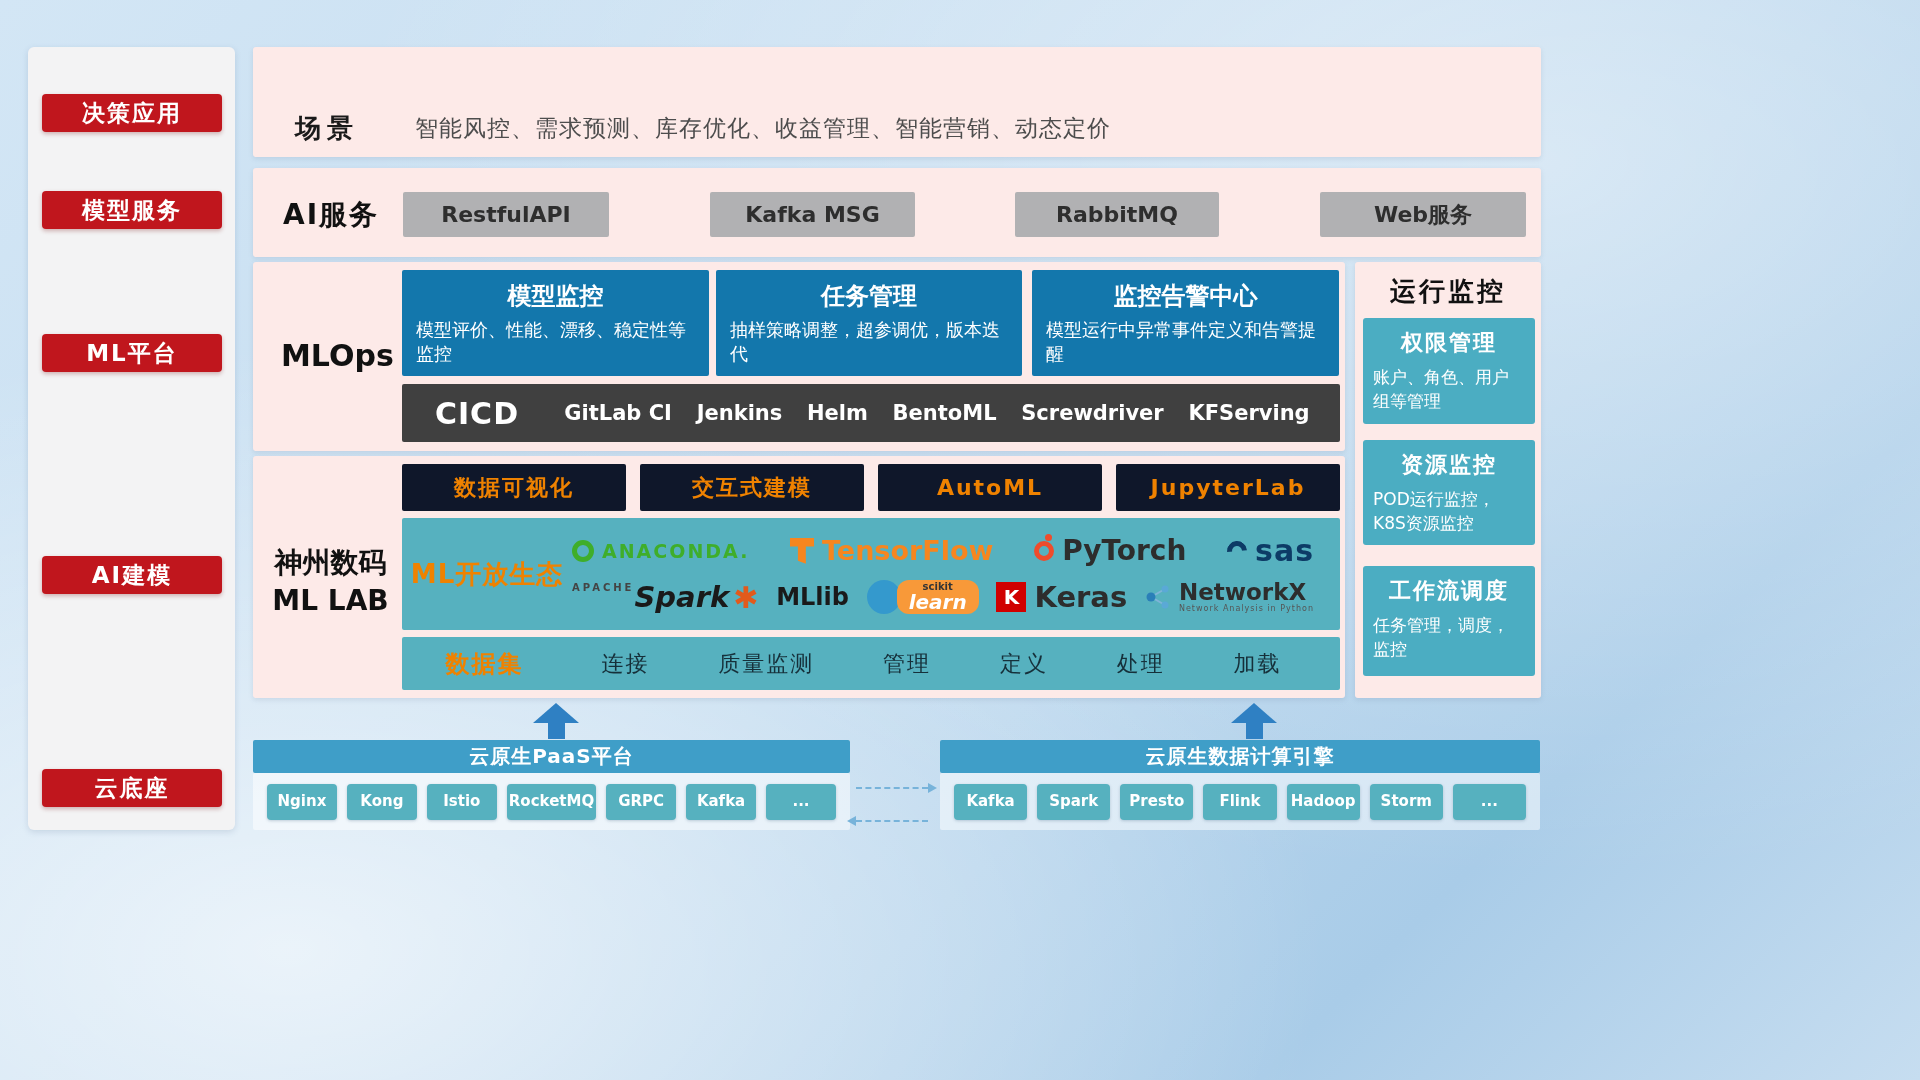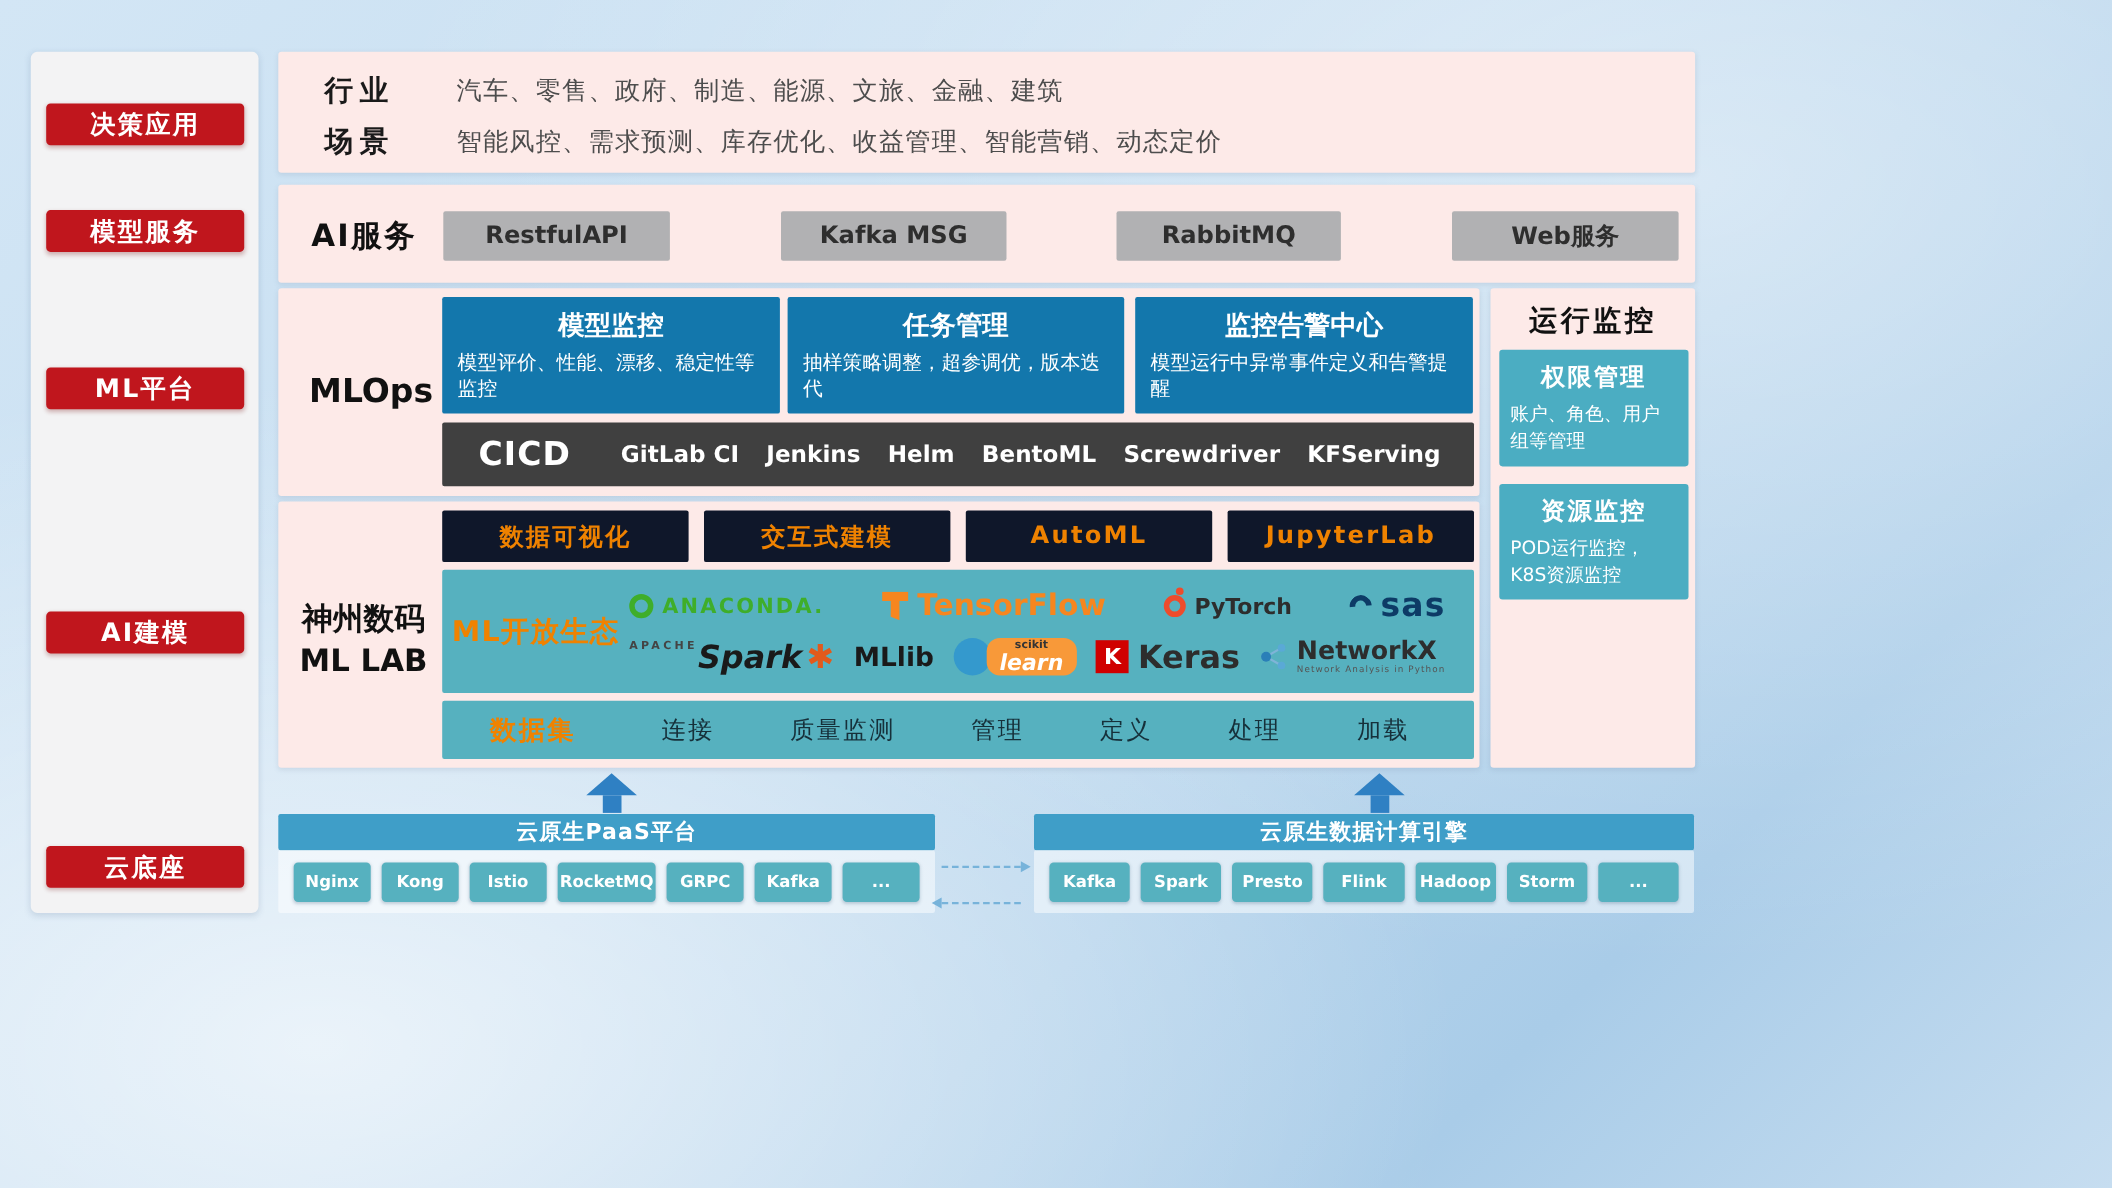--- a/index.html
+++ b/index.html
@@ -72,21 +72,21 @@
   .logo-row { display:flex; justify-content:space-between; align-items:center; }
   .logo { display:flex; align-items:center; gap:8px;justify-content:center; }
   .ana-icon { width:22px; height:22px; border:5px solid #3fae2a; border-radius:50%; }
   .ana-text { color:#3fae2a; font-weight:bold; font-size:19px; letter-spacing:2px; }
   .tf-icon { width:24px; height:26px; background:#f6861f;
     clip-path:polygon(0 0,100% 0,100% 33%,66% 33%,66% 100%,33% 88%,33% 33%,0 33%); }
   .tf-text { color:#f6861f; font-weight:bold; font-size:27px; }
   .pt-icon { width:20px; height:20px; border:5px solid #ee4c2c; border-radius:50%; position:relative; }
   .pt-icon::after { content:""; position:absolute; width:7px; height:7px; background:#ee4c2c; border-radius:50%;
     top:-12px; right:-3px; }
-  .pt-text { color:#2d2d2d; font-weight:bold; font-size:20px; }
+  .pt-text { color:#2d2d2d; font-weight:bold; font-size:28px; }
   .sas-swoosh { width:20px; height:20px; border:5px solid #0d3b66; border-radius:50%;
     border-bottom-color:transparent; border-right-color:transparent; transform:rotate(40deg); }
   .sas-text { color:#0d3b66; font-weight:bold; font-size:30px; letter-spacing:1px; }
   .spark-wrap { display:flex; flex-direction:row; line-height:1; }
   .apache-text { font-size:10px; letter-spacing:3px; color:#444; font-weight:bold; }
   .spark-text { font-size:29px; font-weight:bold; font-style:italic; color:#1a1a1a; }
   .spark-star { color:#e25a1c; font-size:30px; font-weight:bold; margin-left:-4px; }
   .mllib-text { font-size:24px; font-weight:bold; color:#1a1a1a; }
   .sk-circle { width:34px; height:34px; border-radius:50%; background:#3499cd; margin-right:-12px; z-index:0; }
   .sk-badge { background:#f89939; border-radius:12px; padding:2px 12px; display:flex; flex-direction:column;
@@ -140,24 +140,20 @@
 
   <aside class="sidebar">
     <div class="side-btn" style="top:47px">决策应用</div>
     <div class="side-btn" style="top:144px">模型服务</div>
     <div class="side-btn" style="top:287px">ML平台</div>
     <div class="side-btn" style="top:509px">AI建模</div>
     <div class="side-btn" style="top:722px">云底座</div>
   </aside>
 
   <section class="panel" style="left:253px; top:47px; width:1288px; height:110px;">
-    <div class="ind-row" style="top:18px;">
-      <span class="ind-label">行业</span>
-      <span class="ind-text">汽车、零售、政府、制造、能源、文旅、金融、建筑</span>
-    </div>
     <div class="ind-row" style="top:64px;">
       <span class="ind-label">场景</span>
       <span class="ind-text">智能风控、需求预测、库存优化、收益管理、智能营销、动态定价</span>
     </div>
   </section>
 
   <section class="panel" style="left:253px; top:168px; width:1288px; height:89px;">
     <span class="ai-label">AI服务</span>
     <div class="gray-btn" style="left:150px;  width:206px;">RestfulAPI</div>
     <div class="gray-btn" style="left:457px;  width:205px;">Kafka MSG</div>
@@ -283,20 +279,24 @@
   <section class="panel" style="left:1355px; top:262px; width:186px; height:436px;">
     <div class="mon-title">运行监控</div>
     <div class="mon-card" style="top:56px; height:106px;">
       <div class="card-title">权限管理</div>
       <div class="card-desc">账户、角色、用户组等管理</div>
     </div>
     <div class="mon-card" style="top:178px; height:105px;">
       <div class="card-title">资源监控</div>
       <div class="card-desc">POD运行监控，K8S资源监控</div>
     </div>
+    <div class="mon-card" style="top:304px; height:110px;">
+      <div class="card-title">工作流调度</div>
+      <div class="card-desc">任务管理，调度，监控</div>
+    </div>
   </section>
 
   <div class="up-arrow" style="left:533px; top:703px;">
     <div class="head"></div>
       <div class="stem"></div>
   </div>
   <div class="up-arrow" style="left:1231px; top:703px;">
     <div class="head"></div>
       <div class="stem"></div>
   </div>

